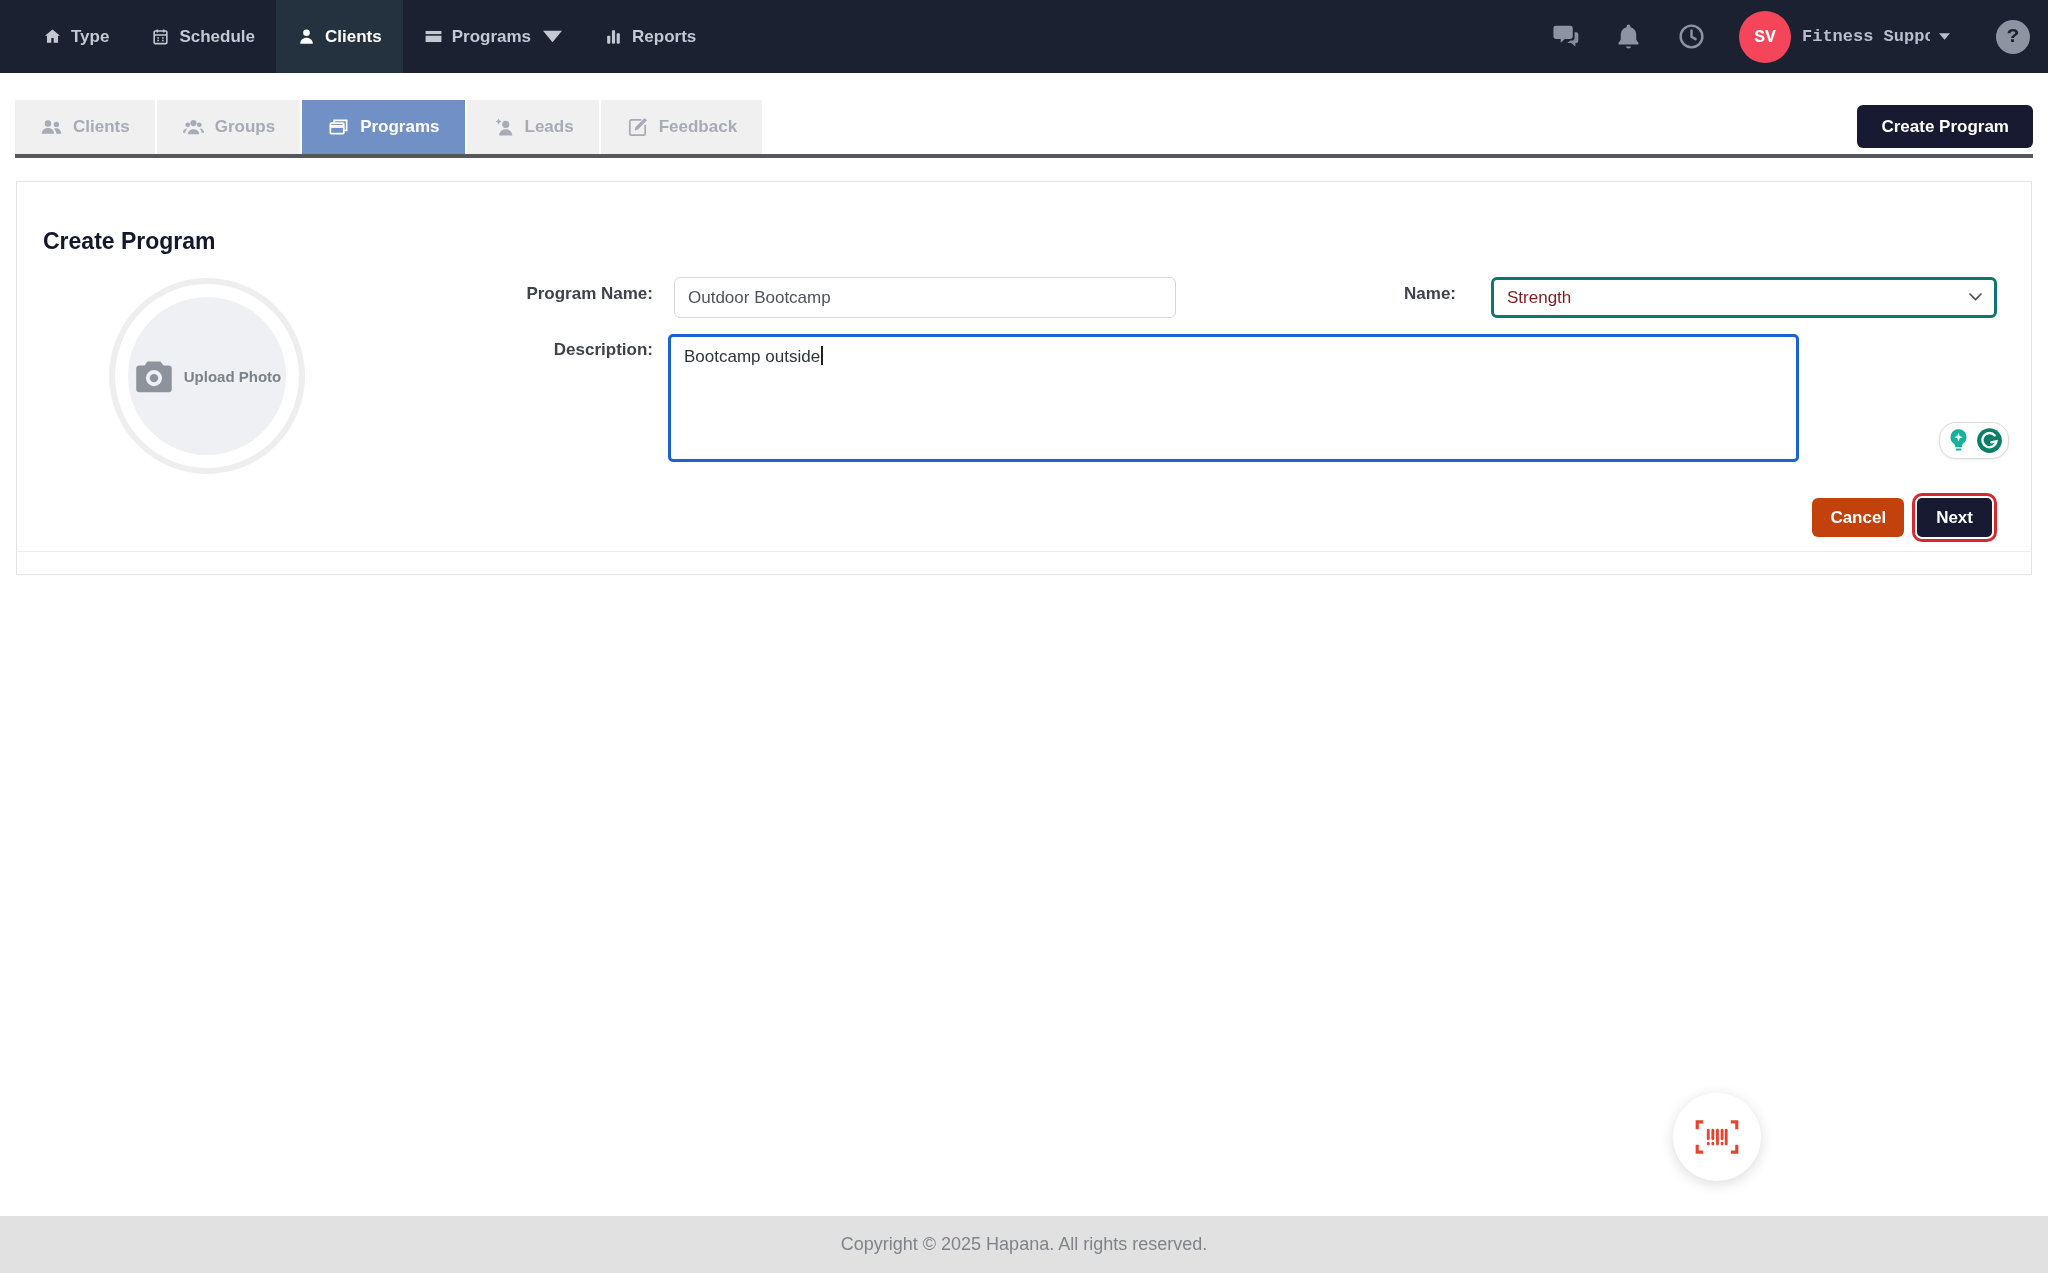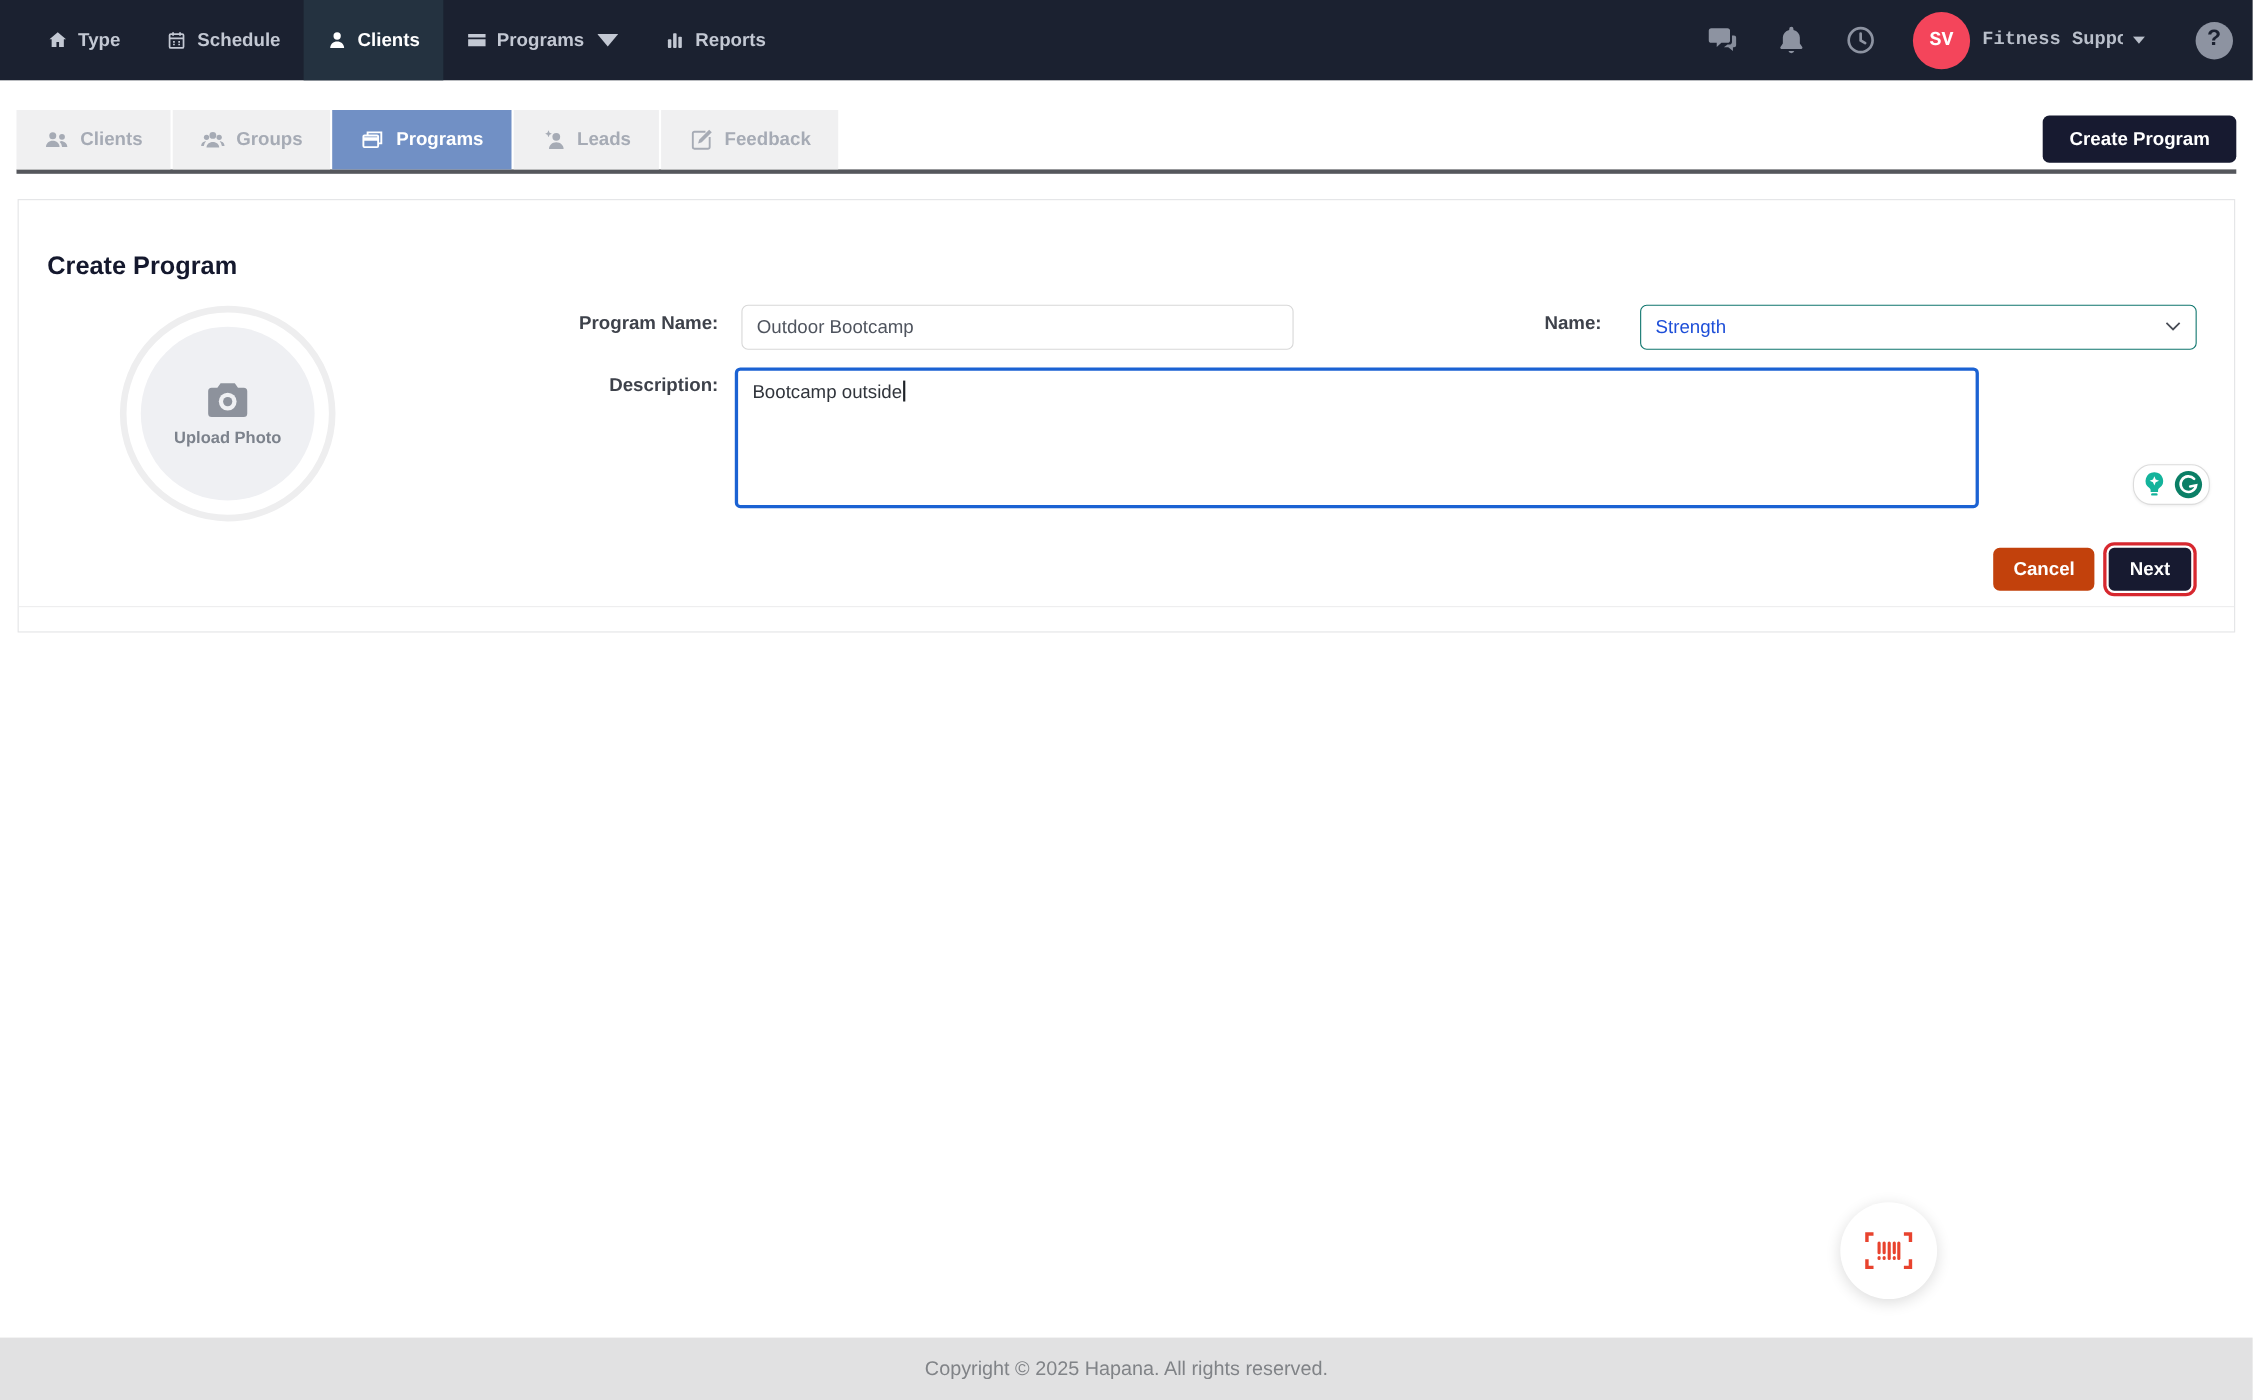--- a/index.html
+++ b/index.html
@@ -41,35 +41,35 @@
   
   .card { position:relative; margin:23px 16px 0; height:394px; background:#fff;
     border:1px solid #e3e4e6; }
   .card-divider { position:absolute; left:0; right:0; bottom:22px; border-top:1px solid #ededee; }
   .page-title { position:absolute; left:26px; top:46px; font-size:23px; font-weight:800; color:#14182d; }
   
   .upload { position:absolute; left:92px; top:96px; width:196px; height:196px; border-radius:50%;
     border:6px solid #eeeeef; background:#fff; display:flex; align-items:center; justify-content:center;
     cursor:pointer; }
   .upload-inner { width:158px; height:158px; border-radius:50%; background:#eff0f3;
-    display:flex; flex-direction:column; align-items:center; justify-content:center; gap:9px; }
+    display:flex; flex-direction:row; align-items:center; justify-content:center; gap:9px; }
   .upload-inner svg { width:42px; height:36px; color:#8d929c; }
   .upload-label { font-size:15px; color:#7c828c; font-weight:600; }
   
   .field-label { position:absolute; width:276px; font-size:17px; font-weight:700;
     color:#3e424b; text-align:right; }
   #lbl-name { left:360px; top:102px; }
   #lbl-type { left:1339px; top:102px; width:100px; }
   #lbl-desc { left:360px; top:158px; }
   .text-input { position:absolute; left:657px; top:95px; width:502px; height:41px;
     border:1px solid #d8d8d8; border-radius:6px; padding:16px 13px; font-size:17px; color:#4f545e;
     font-family:inherit; outline:none; background:#fff; }
   .select-wrap { position:absolute; left:1474px; top:95px; width:506px; height:41px; }
   .select-wrap select { width:100%; height:100%; appearance:none; -webkit-appearance:none;
-    border:1px solid #0f766e; border-radius:6px; padding:0 13px; font-size:17px; color:#1d4ed8;
+    border:3px solid #0f766e; border-radius:6px; padding:0 13px; font-size:17px; color:#7f1d1d;
     background:#fff; font-family:inherit; outline:none; }
   .select-chevron { position:absolute; right:14px; top:15px; color:#4a4e57; pointer-events:none; display:flex; }
   .textarea { position:absolute; left:651px; top:152px; width:1131px; height:128px;
     border:3px solid #1b62d3; border-radius:5px; padding:9px 13px; font-size:17px; color:#30343b;
     background:#fff; cursor:text; }
   .caret-bar { display:inline-block; width:2px; height:19px; background:#1f2328;
     margin-left:1px; vertical-align:-3px; }
   .gpill { position:absolute; left:1922px; top:240px; background:#fff; border:1px solid #dcdcdc;
     border-radius:17px; padding:4px 5px; display:flex; align-items:center; gap:4px;
     box-shadow:0 1px 3px rgba(0,0,0,.08); cursor:pointer; }

